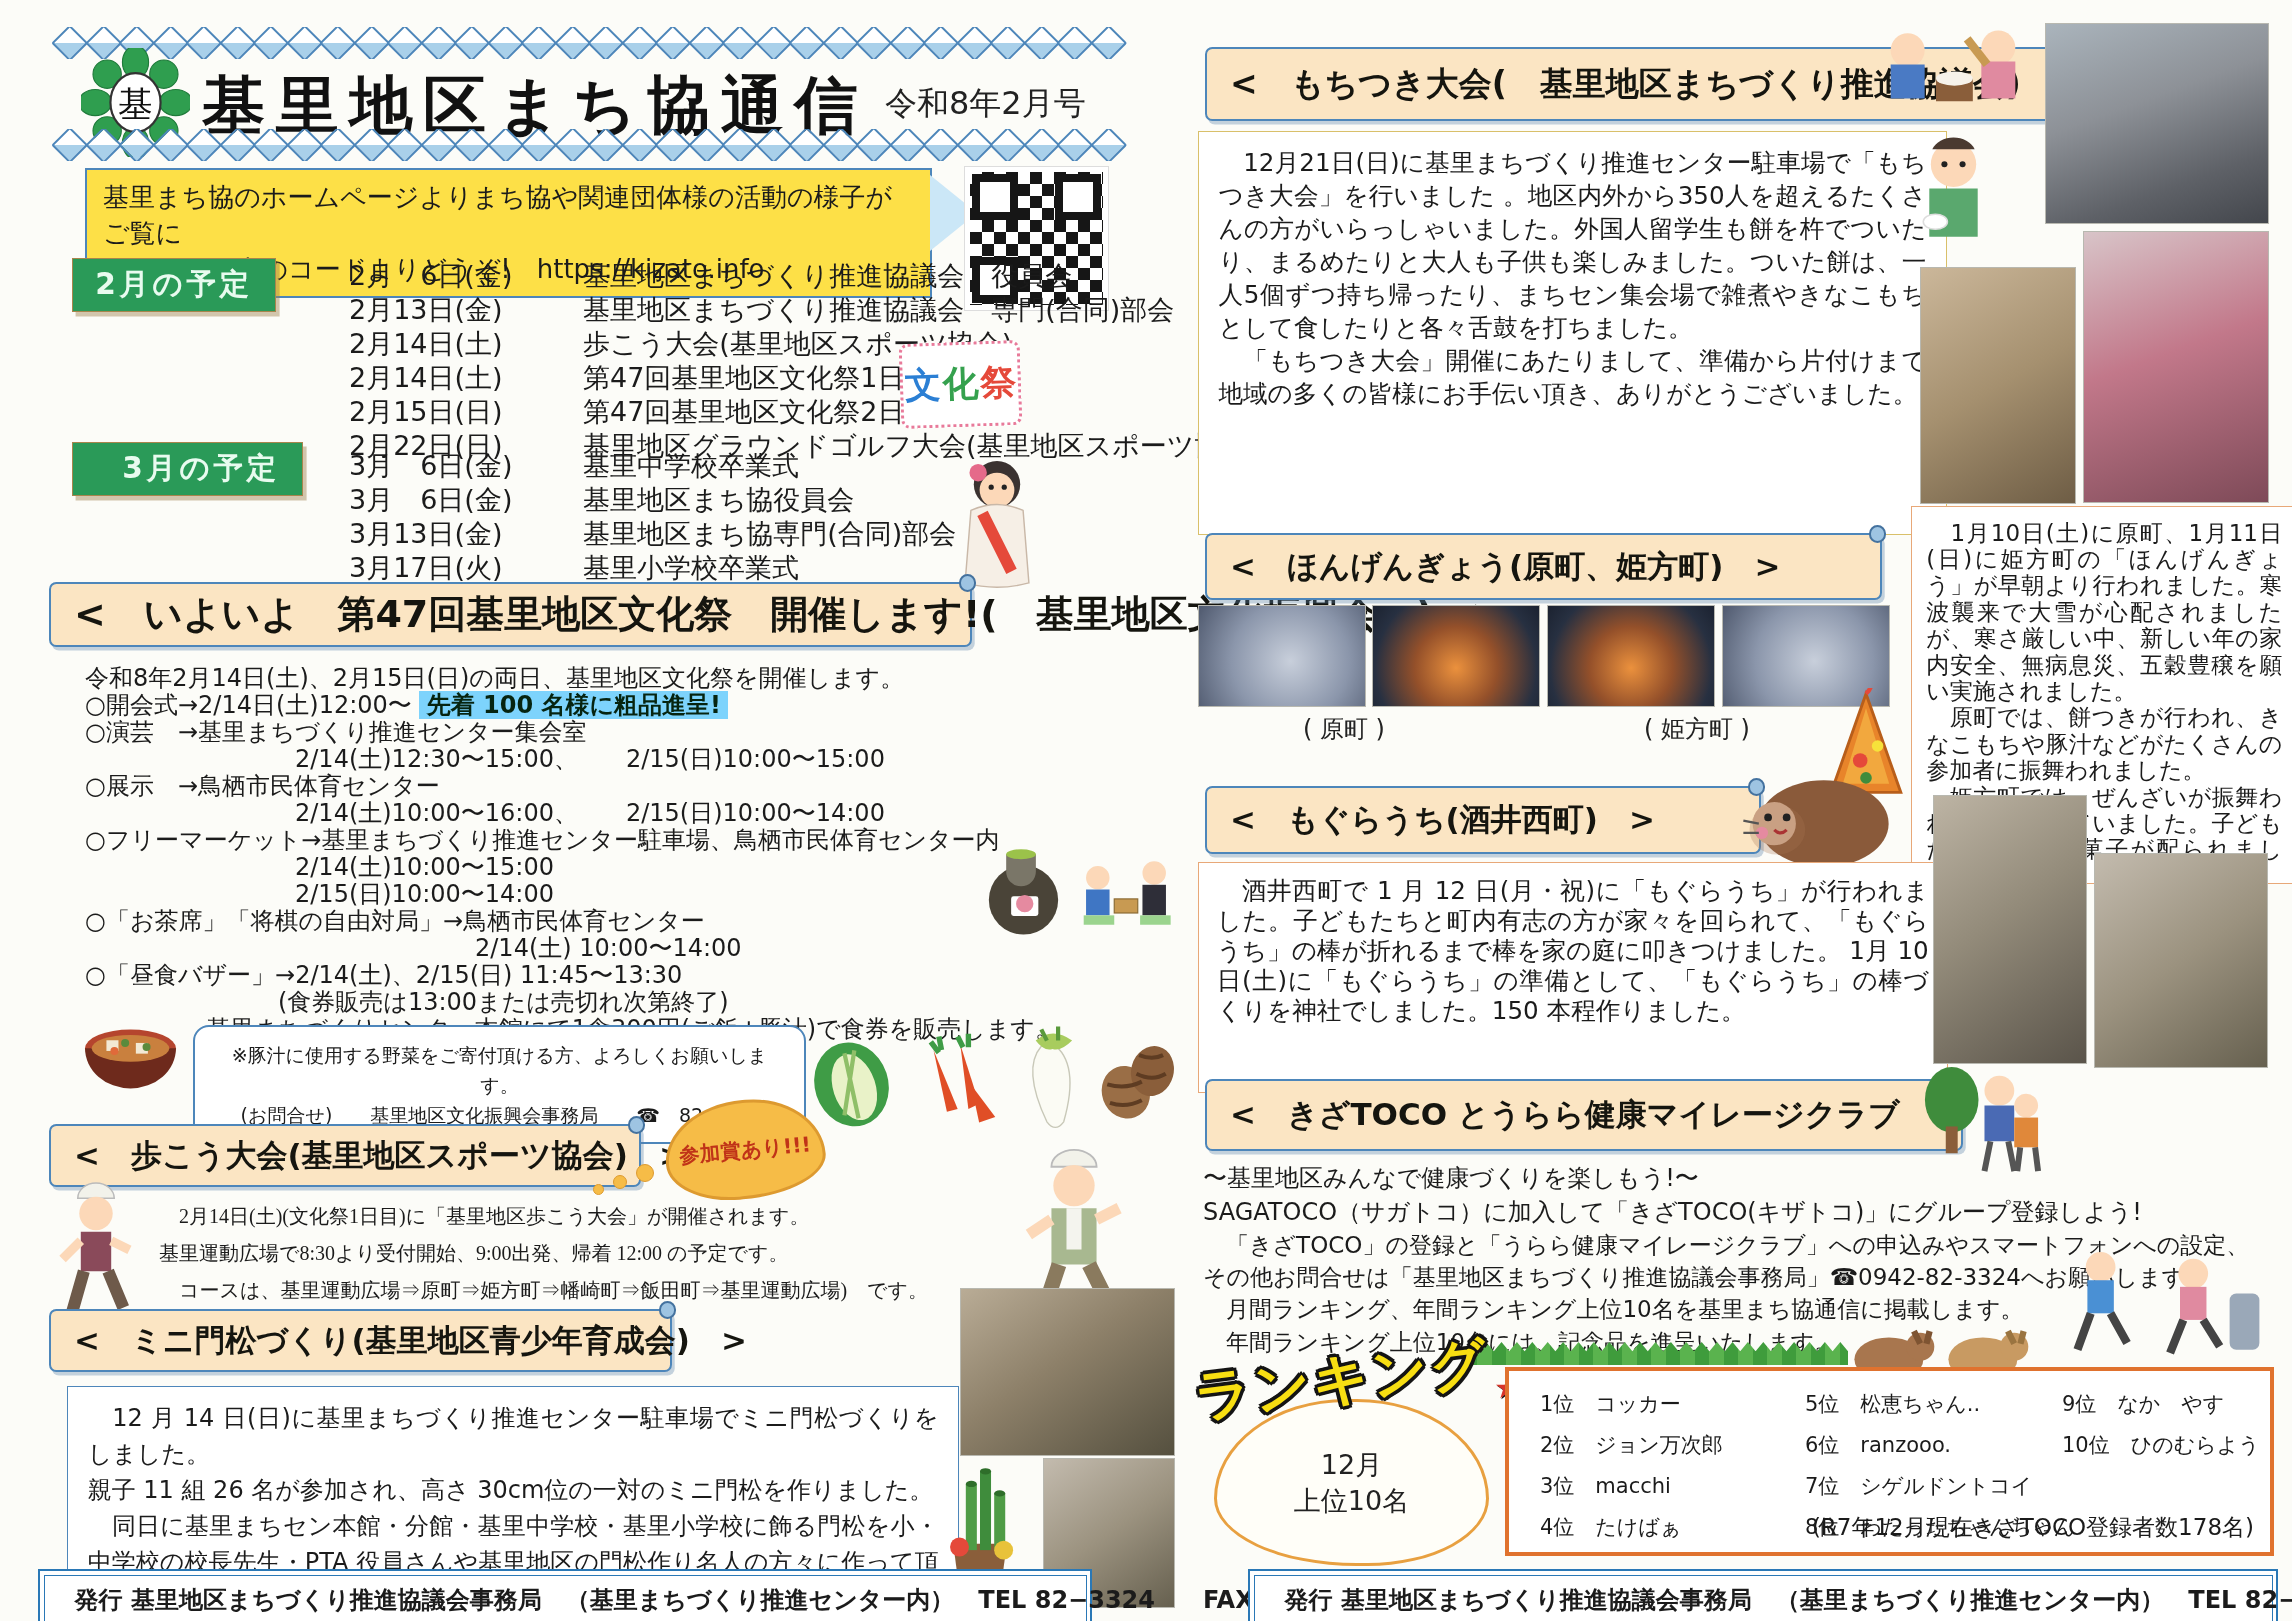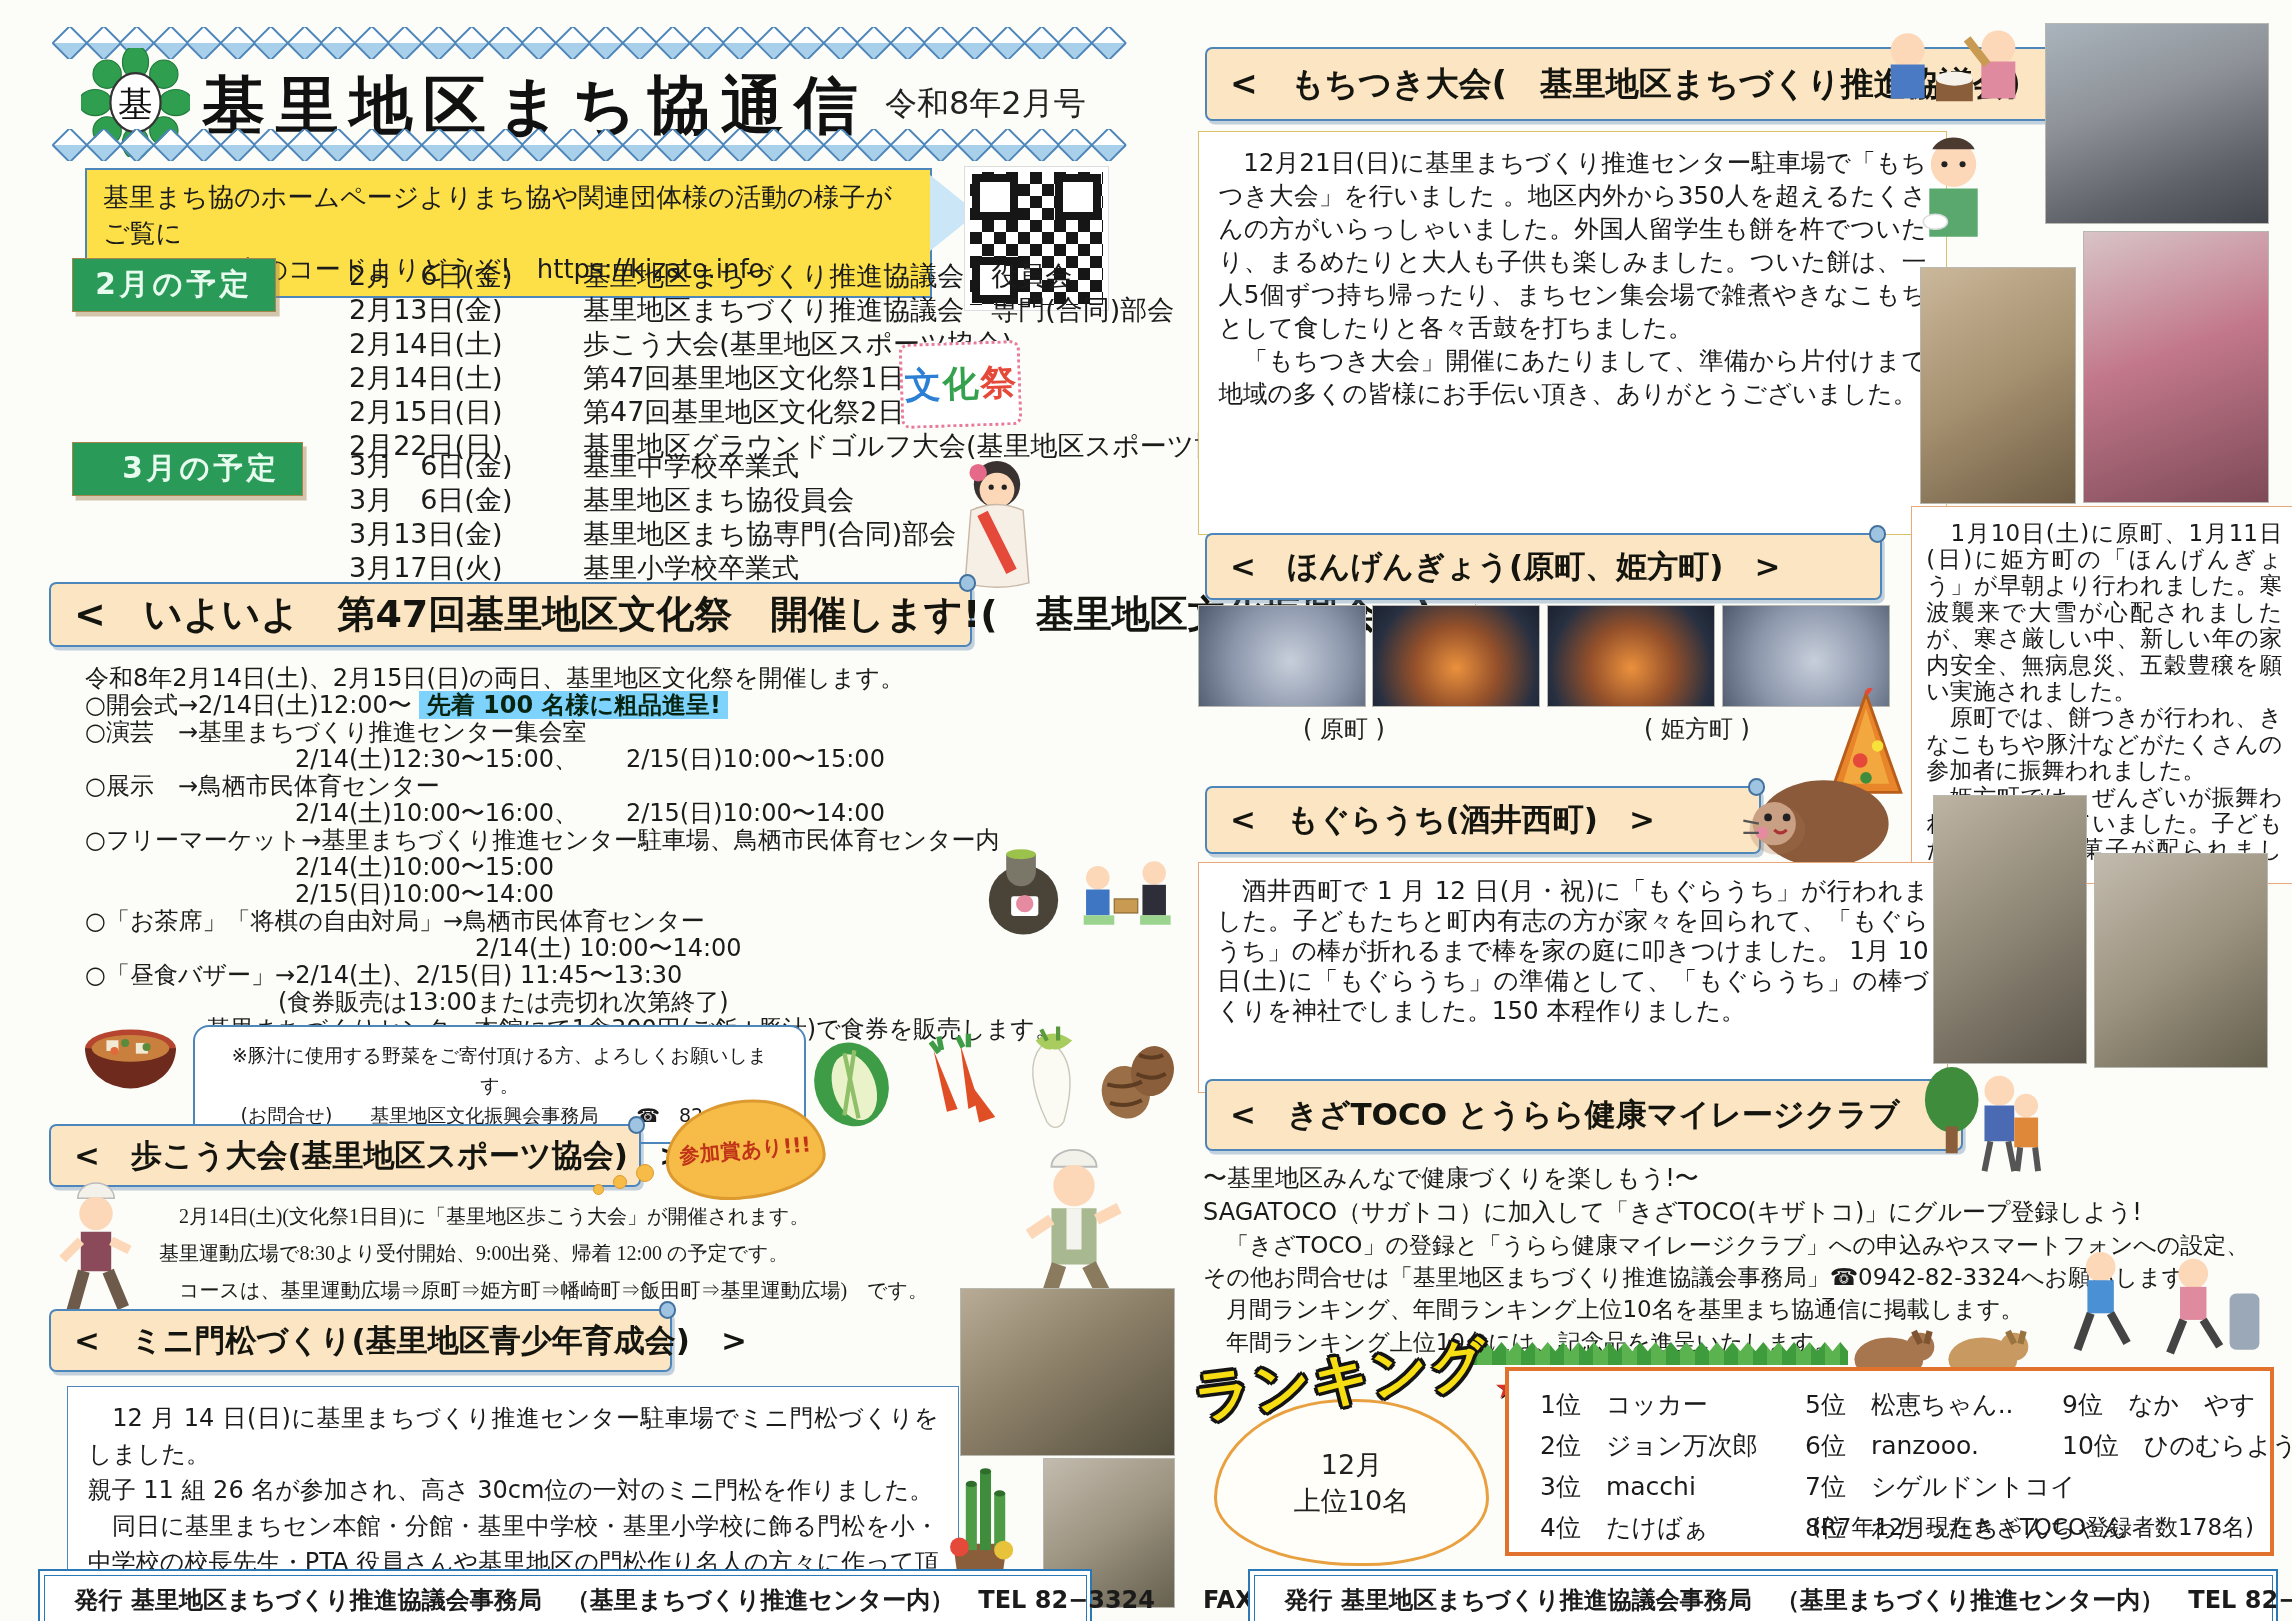--- a/index.html
+++ b/index.html
@@ -80,21 +80,21 @@
     clip-path:polygon(0 100%,0 40%,2% 0,4% 40%,6% 0,8% 40%,10% 0,12% 40%,14% 0,16% 40%,18% 0,20% 40%,22% 0,24% 40%,26% 0,28% 40%,30% 0,32% 40%,34% 0,36% 40%,38% 0,40% 40%,42% 0,44% 40%,46% 0,48% 40%,50% 0,52% 40%,54% 0,56% 40%,58% 0,60% 40%,62% 0,64% 40%,66% 0,68% 40%,70% 0,72% 40%,74% 0,76% 40%,78% 0,80% 40%,82% 0,84% 40%,86% 0,88% 40%,90% 0,92% 40%,94% 0,96% 40%,98% 0,100% 40%,100% 100%);}
 
   .rank-logo{font-size:56px;font-weight:900;letter-spacing:1.8px;color:#f7de12;transform:rotate(-7deg);
     text-shadow:2.7px 2.7px 0 #141414,-2.7px 2.7px 0 #141414,2.7px -2.7px 0 #141414,-2.7px -2.7px 0 #141414,0 3.6px 0 #141414,3.6px 0 0 #141414,-3.6px 0 0 #141414,0 -3.6px 0 #141414;}
   .rank-star{color:#d8352a;font-size:30px;text-shadow:0.9px 0.9px 0 #141414;}
   .rank-cloud{border:3.6px solid #e8a040;background:#fffef8;
     border-radius:50% 50% 46% 54%/62% 62% 42% 42%;
     display:flex;flex-direction:column;align-items:center;justify-content:center;
     font-size:27px;line-height:36px;color:#222;}
   .rankbox{border:4.5px solid #e0722e;background:#fff;}
-  .rk{font-size:25px;line-height:41px;white-space:nowrap;}
+  .rk{font-size:21px;line-height:41px;white-space:nowrap;}
 
   .footer{border:2.7px solid #2a78b6;background:#fff;padding:3.6px;}
   .footer .inner{border:1.8px solid #2a78b6;height:100%;display:flex;align-items:center;
     font-size:24px;font-weight:600;padding:0 30px;white-space:nowrap;}
 
   .sticker{background:#fff;border:3.6px dotted #e87a9a;border-radius:9px;
     display:flex;align-items:center;justify-content:center;gap:1.8px;
     font-size:36px;font-weight:900;transform:rotate(-2deg);}
 
   svg text{font-family:"DejaVu Sans","Liberation Sans",sans-serif;}

